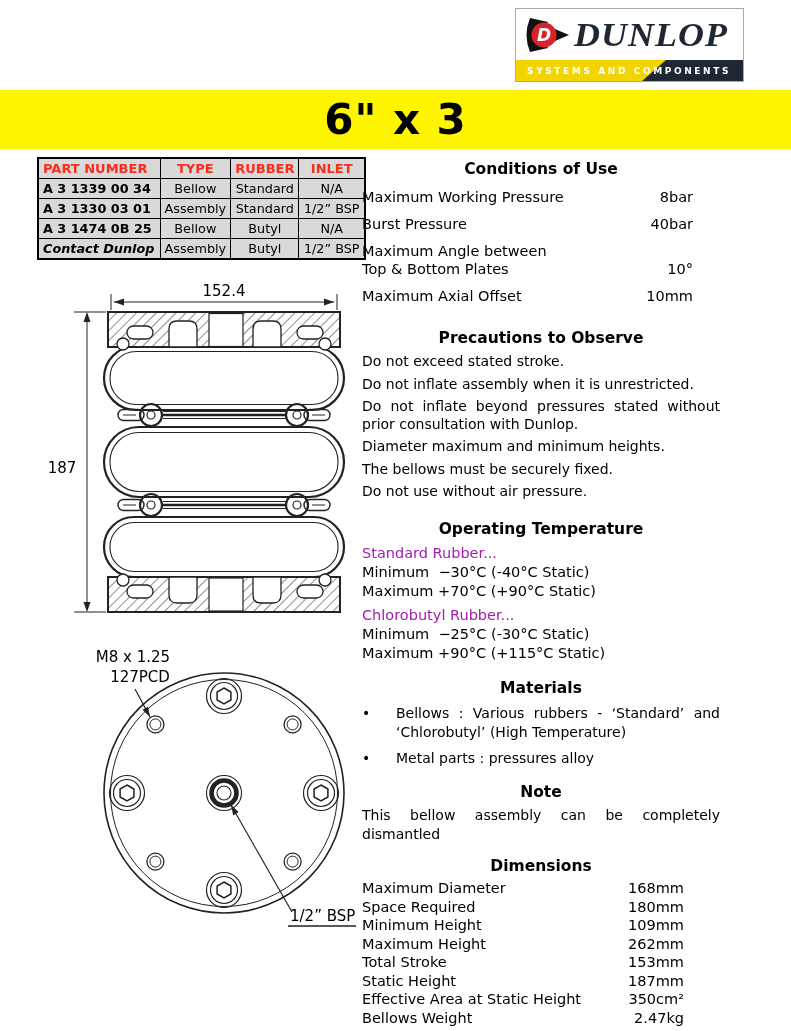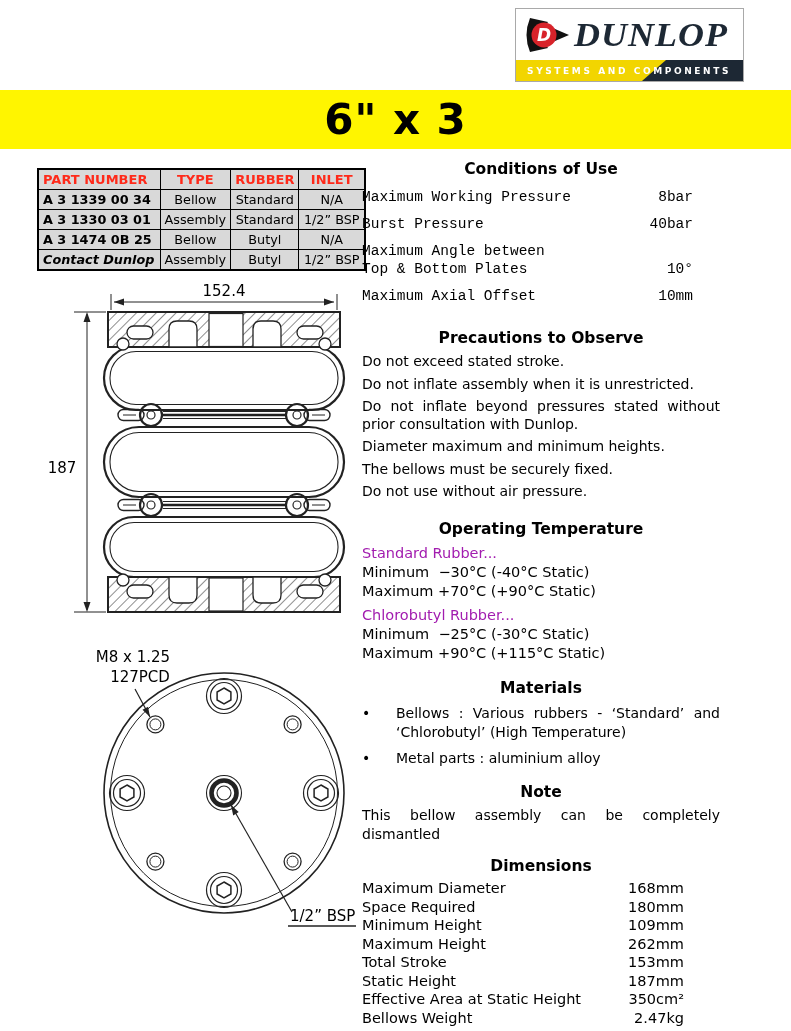--- a/index.html
+++ b/index.html
@@ -17,34 +17,34 @@
   .logo-band-yellow{position:absolute;left:0;top:0;height:100%;width:150px;background:#f2d500;
              clip-path:polygon(0 0,100% 0,calc(100% - 24px) 100%,0 100%);}
   .logo-tagline{position:relative;z-index:1;color:#fff;font-size:9px;font-weight:bold;letter-spacing:2.6px;}
 
   
   .banner{position:absolute;left:0;top:90px;width:791px;height:59px;background:#fff500;
           display:flex;align-items:center;justify-content:center;}
   .banner-title{font-size:42px;font-weight:bold;letter-spacing:1px;}
 
   
-  .parts{position:absolute;left:37px;top:168px;border-collapse:collapse;border:2.5px solid #000;}
+  .parts{position:absolute;left:37px;top:157px;border-collapse:collapse;border:2.5px solid #000;}
   .parts th,.parts td{border:1.6px solid #000;background:#d9d9d9;height:20px;
           font-size:12.8px;padding:2px 4px;box-sizing:border-box;}
   .parts th{color:#ff2a1a;font-size:13px;text-align:center;}
   .parts th.col-pn{text-align:left;width:122px;}
   .parts td.cell-pn{font-weight:bold;text-align:left;width:122px;}
   .parts td{text-align:center;}
   .parts .col-type{width:64px;} .parts .col-rubber{width:64px;} .parts .col-inlet{width:66px;}
   .parts tr:last-child td.cell-pn{font-style:italic;}
 
   
   .right-col{position:absolute;left:362px;top:160px;width:358px;font-size:14.5px;line-height:18px;}
   .right-col h3{font-size:15.5px;font-weight:bold;margin:0;line-height:19px;text-align:center;}
-  .cond-row{display:flex;align-items:flex-end;margin-top:9px;font-family:Liberation Mono, monospace;}
+  .cond-row{display:flex;align-items:flex-end;margin-top:9px;}
   .cond-label{flex:1;white-space:pre-line;}
   .cond-value{width:110px;text-align:right;padding-right:27px;box-sizing:border-box;}
   .sec-precautions{margin-top:24px;}
   .prec-item{margin-top:5px;line-height:17.5px;text-align:justify;font-size:14px;}
   .sec-temp{margin-top:19px;}
   .temp-label{color:#a21caf;margin-top:5px;line-height:19px;}
   .temp-line{line-height:19px;white-space:pre-wrap;}
   .sec-materials{margin-top:16px;}
   .materials-list{list-style:none;margin:4px 0 0 0;padding:0;}
   .materials-list li{display:flex;margin-top:6px;font-size:14px;line-height:19.5px;}
@@ -314,21 +314,21 @@
     </div>
 
     <div class="sec-materials">
       <h3>Materials</h3>
       <ul class="materials-list">
 
       <li>
             <span class="mat-text">Bellows : Various rubbers - ‘Standard’ and ‘Chlorobutyl’ (High Temperature)</span>
           </li>
           <li>
-            <span class="mat-text">Metal parts : aluminium alloy</span>
+            <span class="mat-text">Metal parts : pressures alloy</span>
           </li>
         </ul>
     </div>
 
     <div class="sec-note">
       <h3>Note</h3>
       <div class="note-text">This bellow assembly can be completely dismantled</div>
     </div>
 
     <div class="sec-dims">

